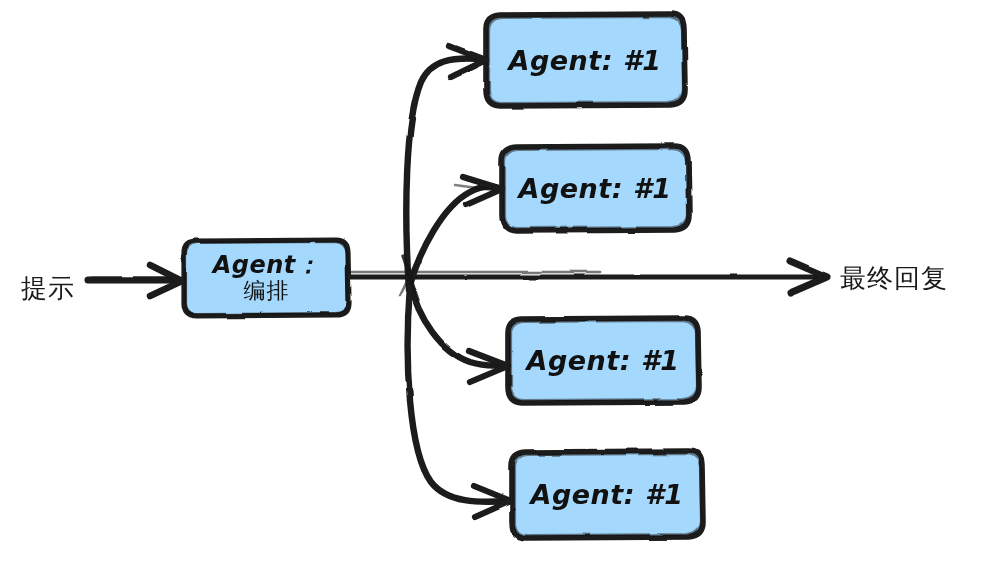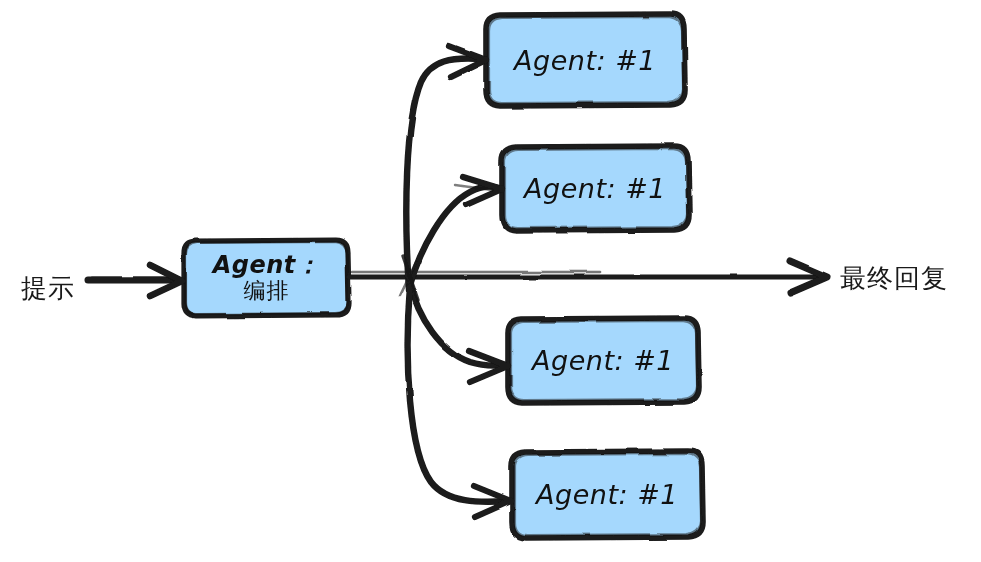--- a/index.html
+++ b/index.html
@@ -29,21 +29,21 @@
     display: flex;
     align-items: center;
     justify-content: center;
     text-align: center;
     pointer-events: none;
     color: #111111;
   }
   .agent-label {
     font-family: "DejaVu Sans", sans-serif;
     font-style: italic;
-    font-weight: 400;
+    font-weight: 700;
     font-size: 27px;
     letter-spacing: 0.5px;
   }
   .orch-label {
     flex-direction: column;
     line-height: 1.12;
     text-align: center;
   }
   .orch-line1 {
     font-family: "DejaVu Sans", sans-serif;

